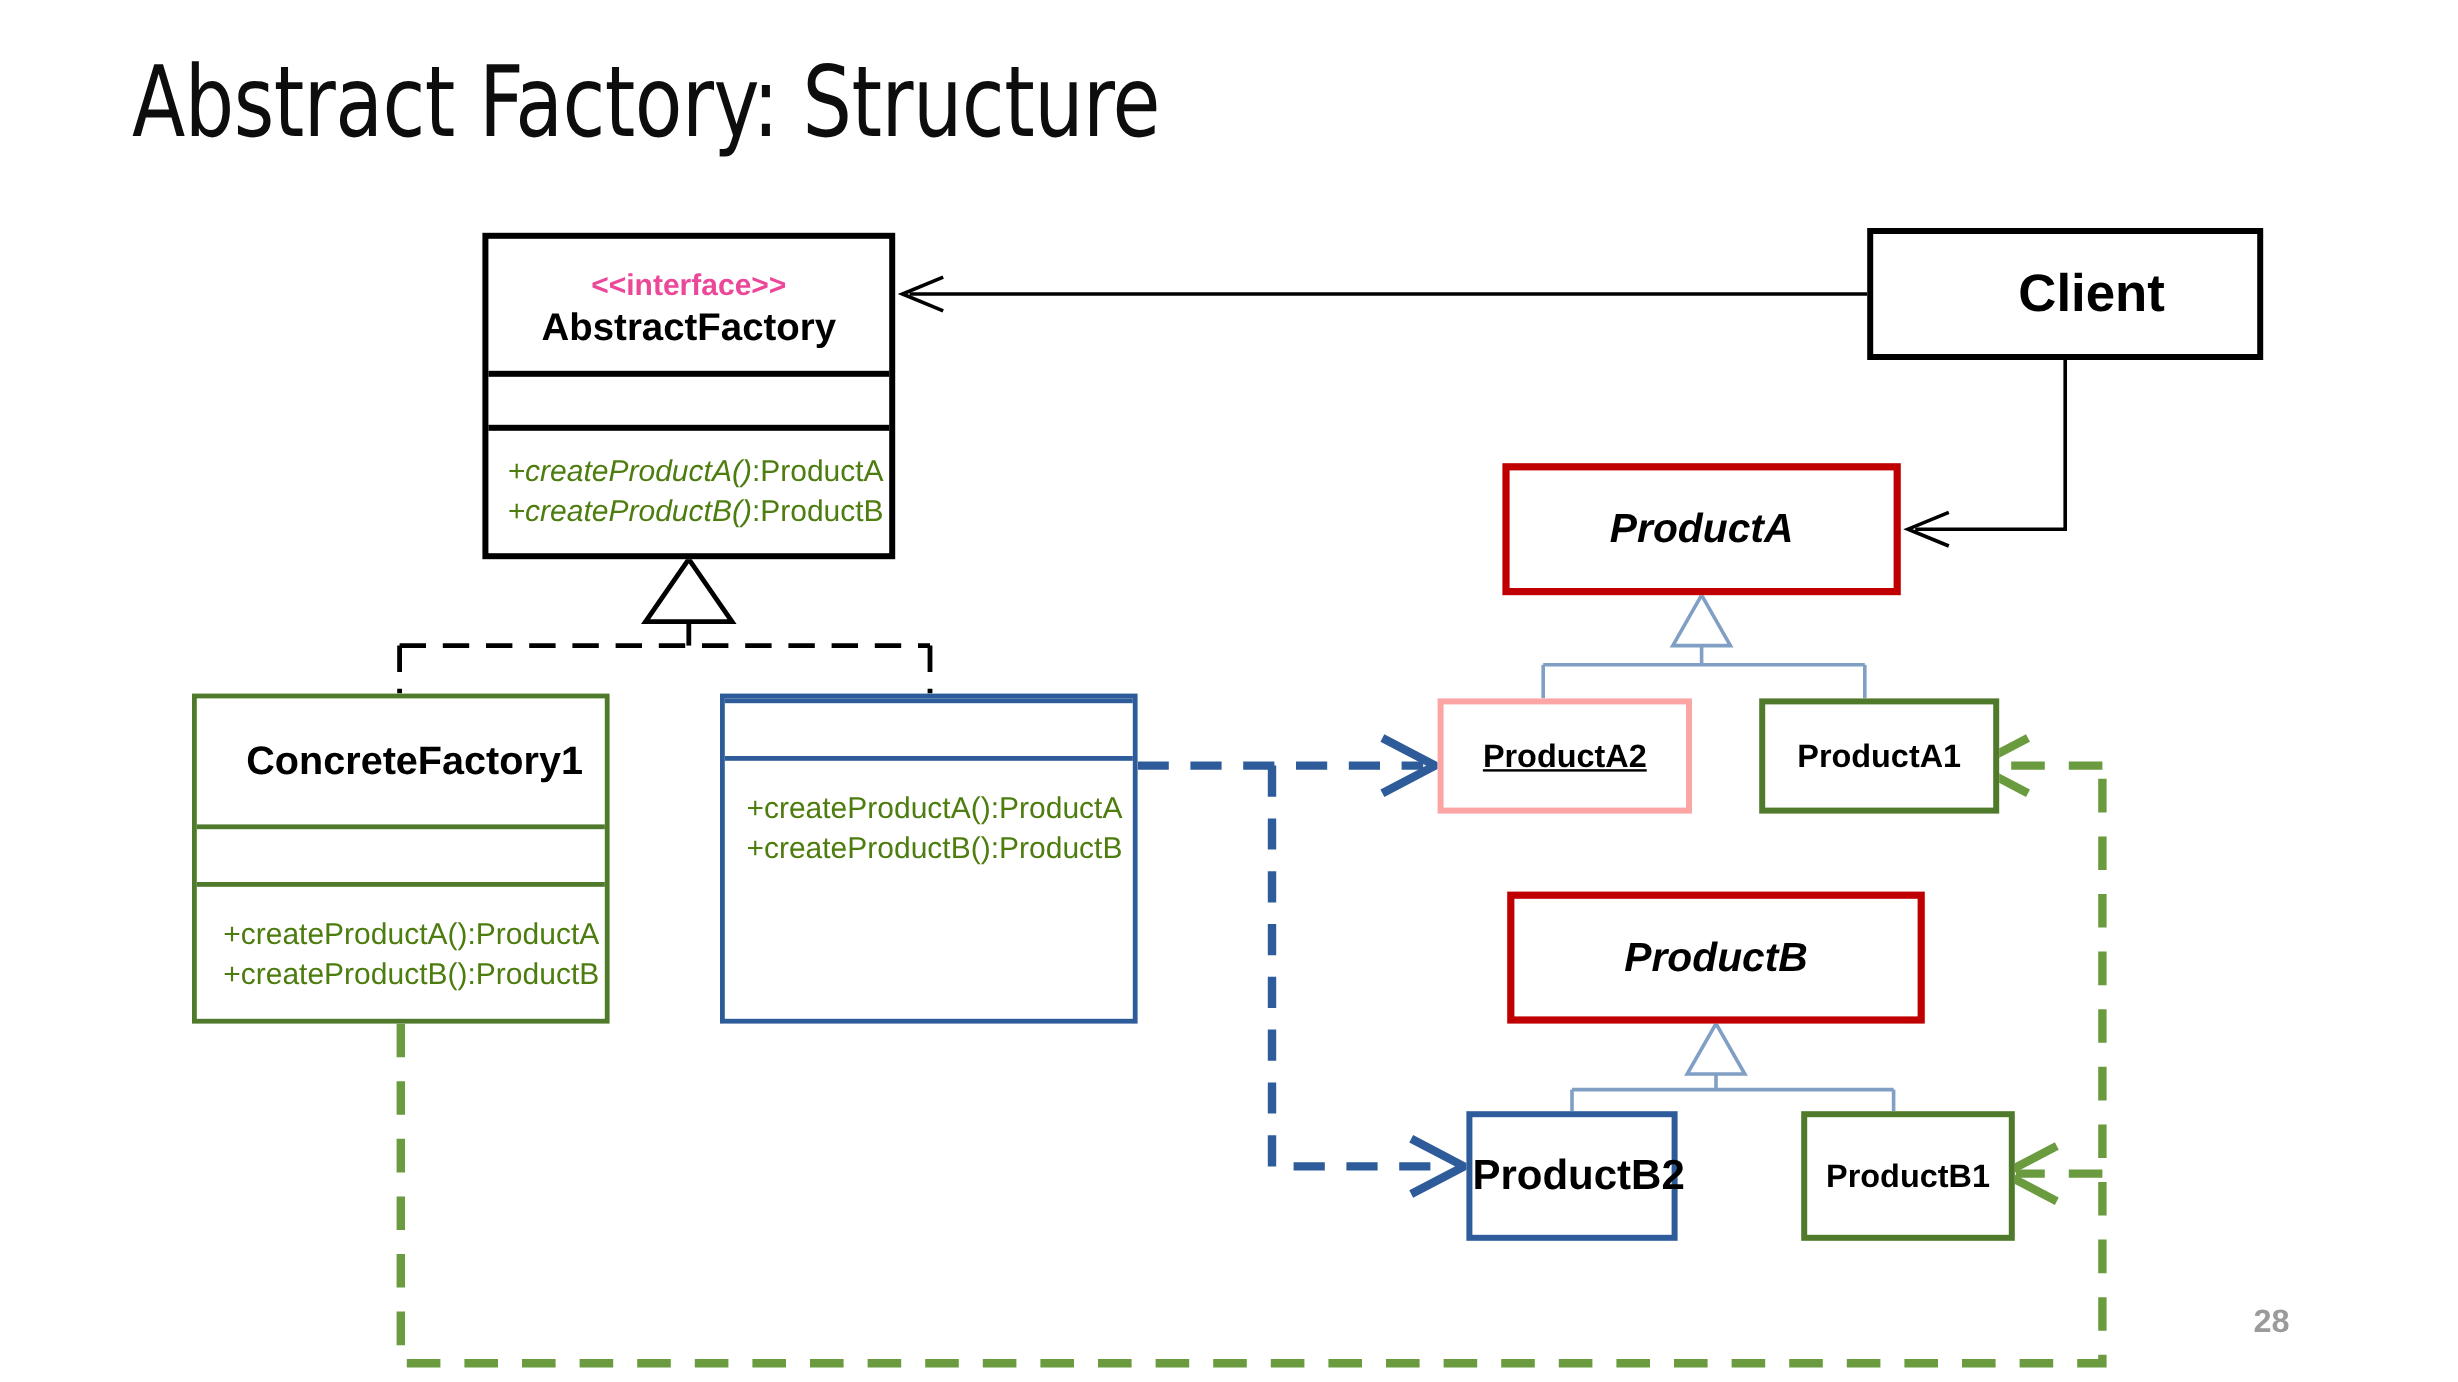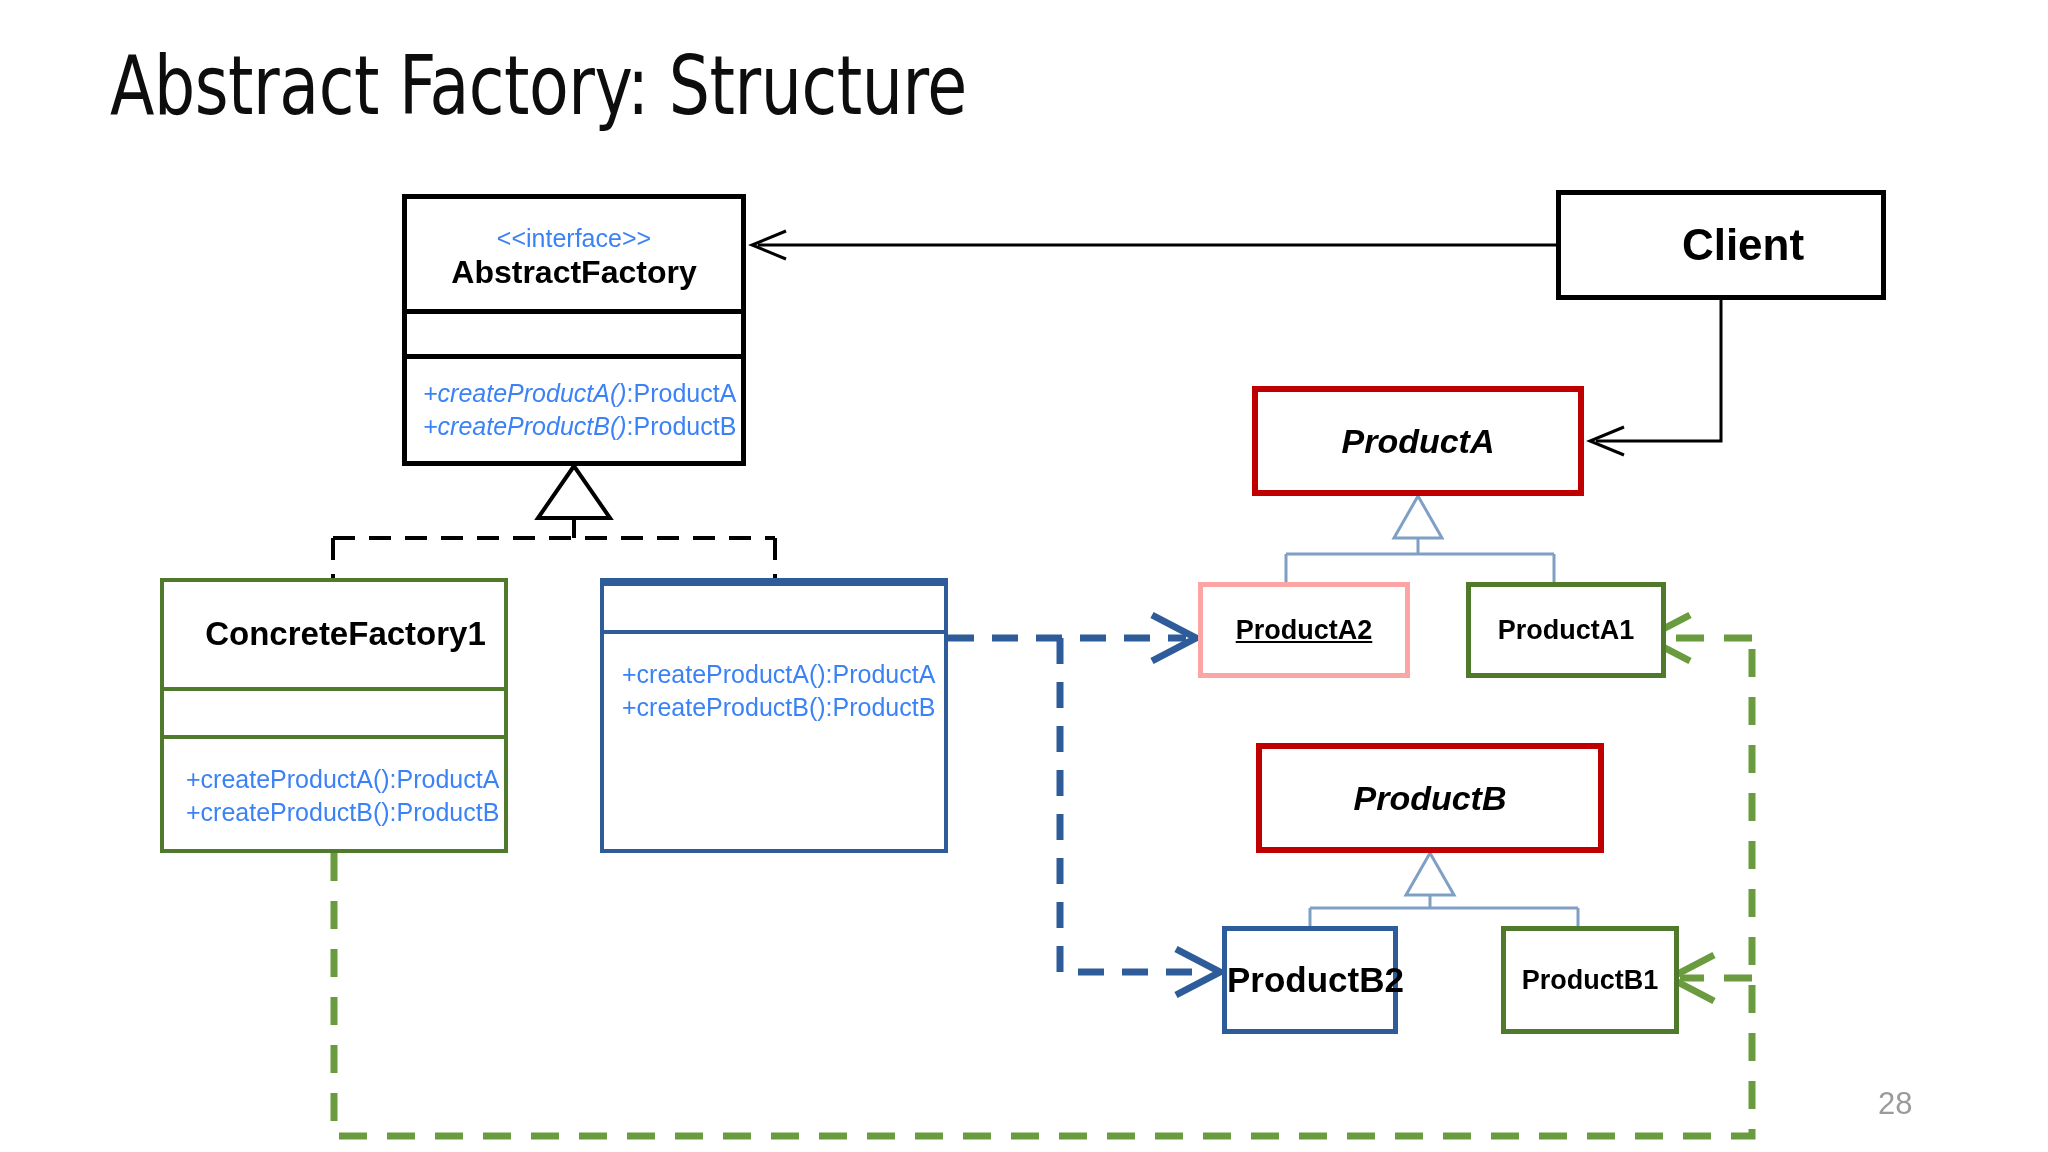--- a/index.html
+++ b/index.html
@@ -61,27 +61,27 @@
     justify-content: flex-start;
   }
 
   .cls-name {
     font-weight: bold;
     color: #000000;
     text-align: center;
     line-height: 1.12;
   }
   .stereotype {
-    font-weight: normal;
-    color: #3b82f6;
+    font-weight: bold;
+    color: #ec4899;
     text-align: right;
     line-height: 1.1;
   }
   .op-line {
-    color: #3b82f6;
+    color: #4d7c0f;
     white-space: nowrap;
     line-height: 1.32;
   }
   .op-line .abstract-op { font-style: italic; }
 
   
   #box-abstractfactory {
     left: 402px; top: 194px; width: 344px; height: 272px;
     border: 5px solid #000000;
   }
@@ -173,23 +173,23 @@
     justify-content: center;
     margin-left: 11px;
   }
   #box-productb1 .cls-name { font-size: 27px; }
 
   
   #page-number {
     position: absolute;
     left: 1878px;
     top: 1086px;
-    font-size: 31px;
+    font-size: 27px;
     color: #9b9b9b;
-    font-weight: 400;
+    font-weight: 700;
   }
 </style>
 </head>
 <body>
 
 <div id="slide">
 
   <div id="slide-title">Abstract Factory: Structure</div>
 
   <svg id="connectors" viewBox="0 0 2048 1152" width="2048" height="1152">

